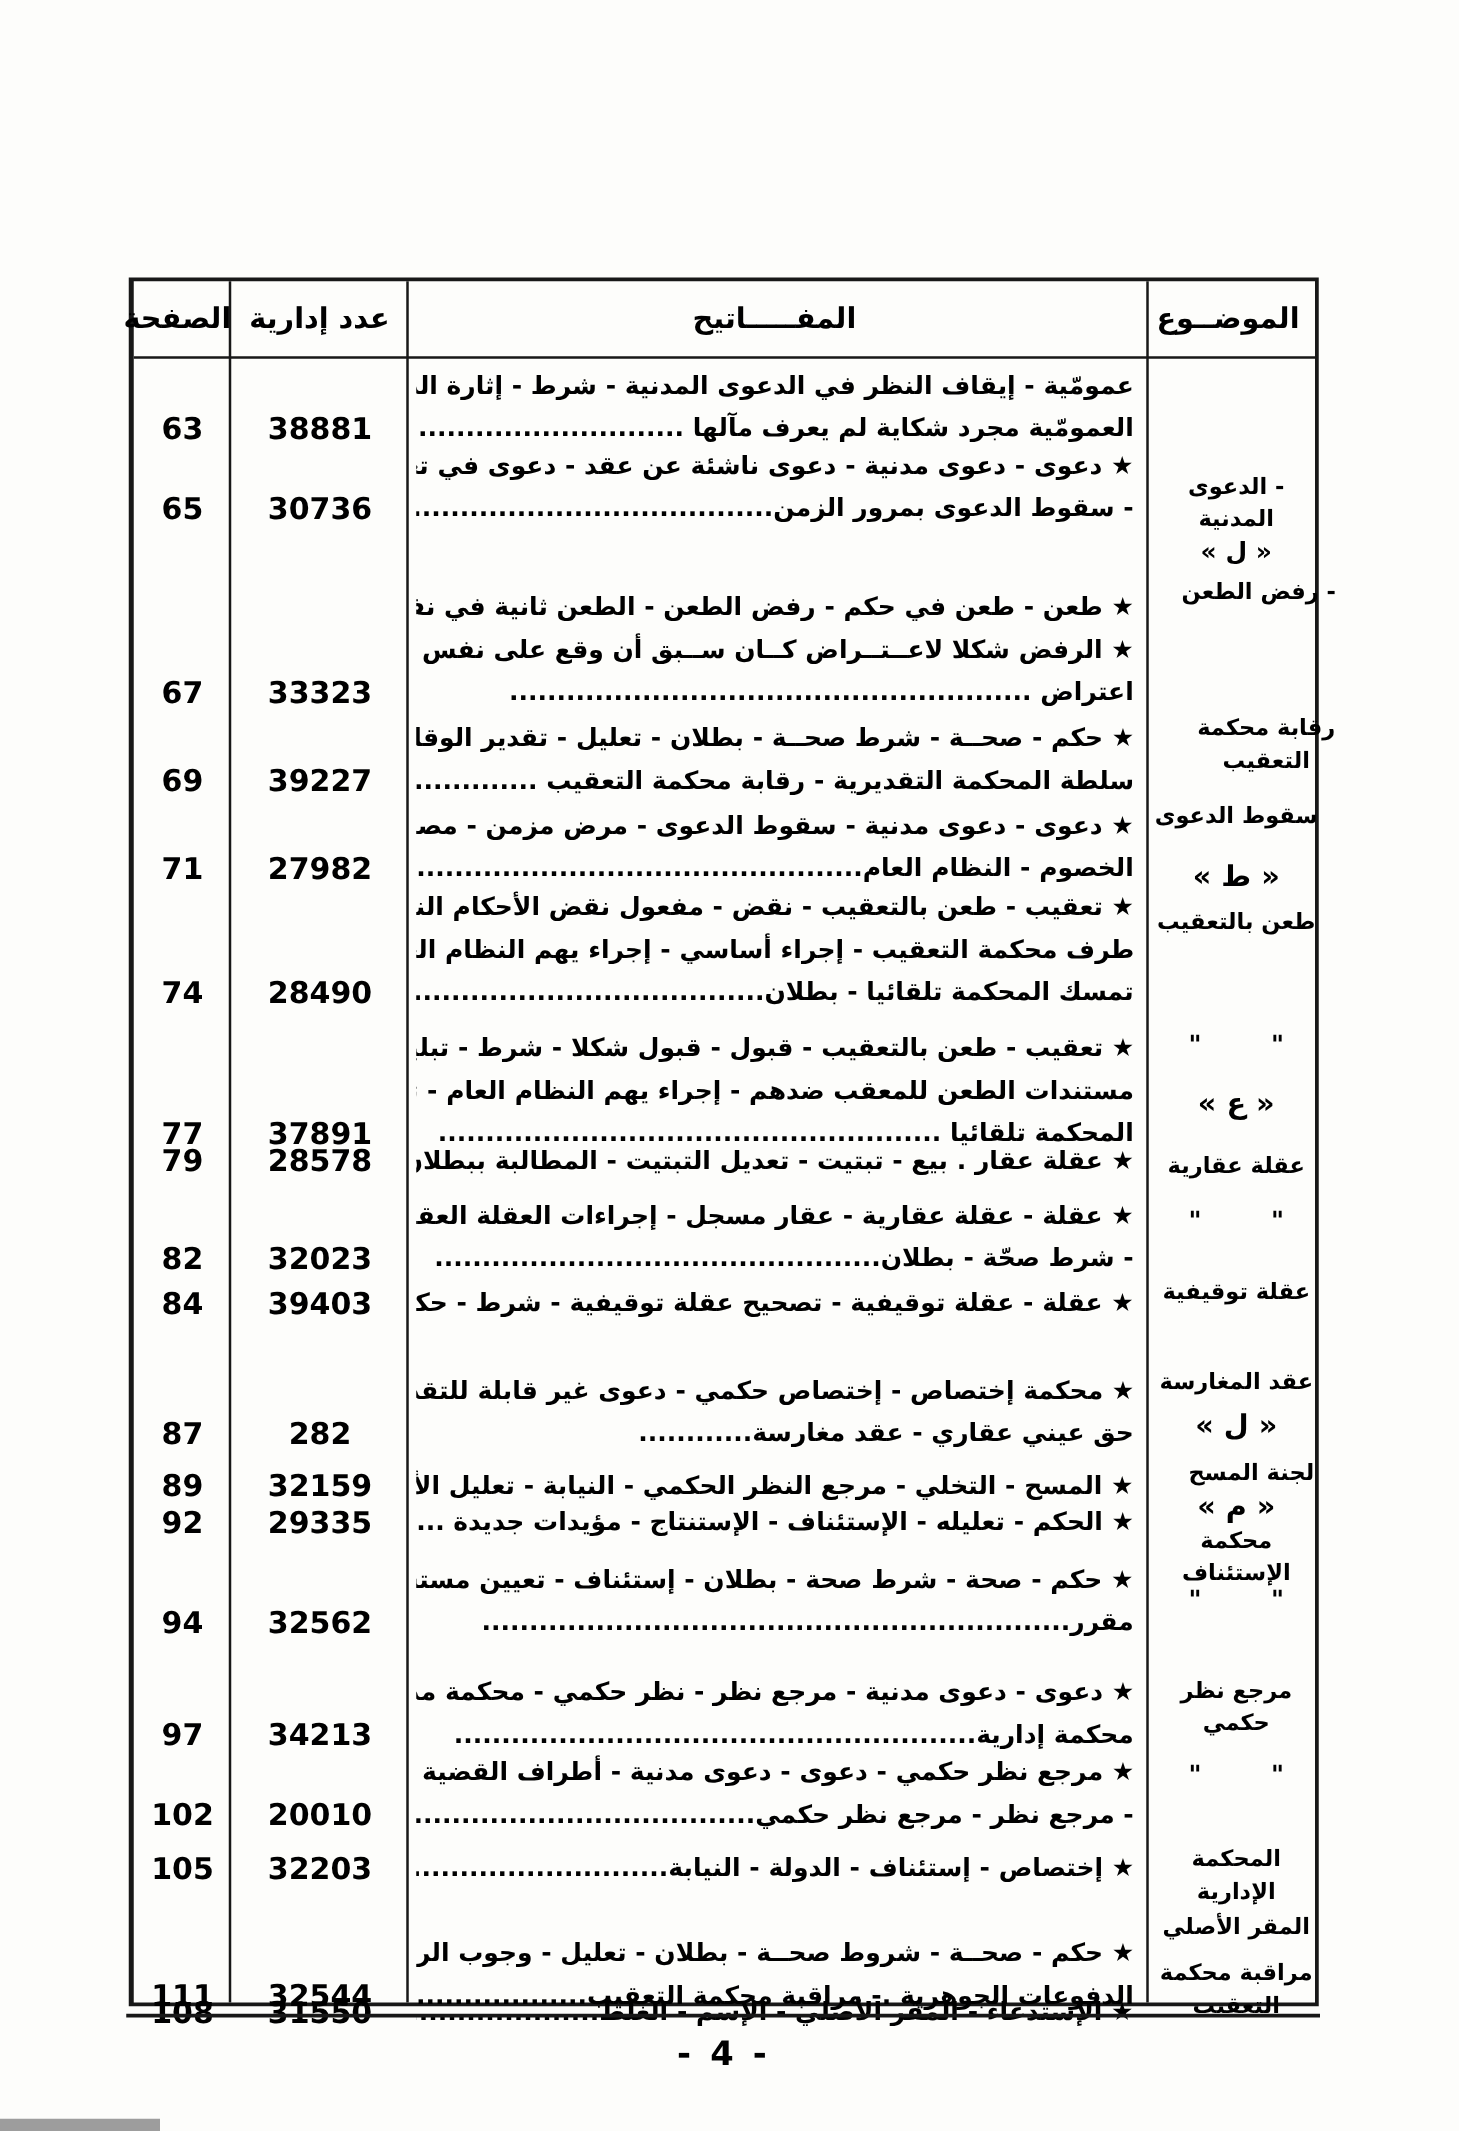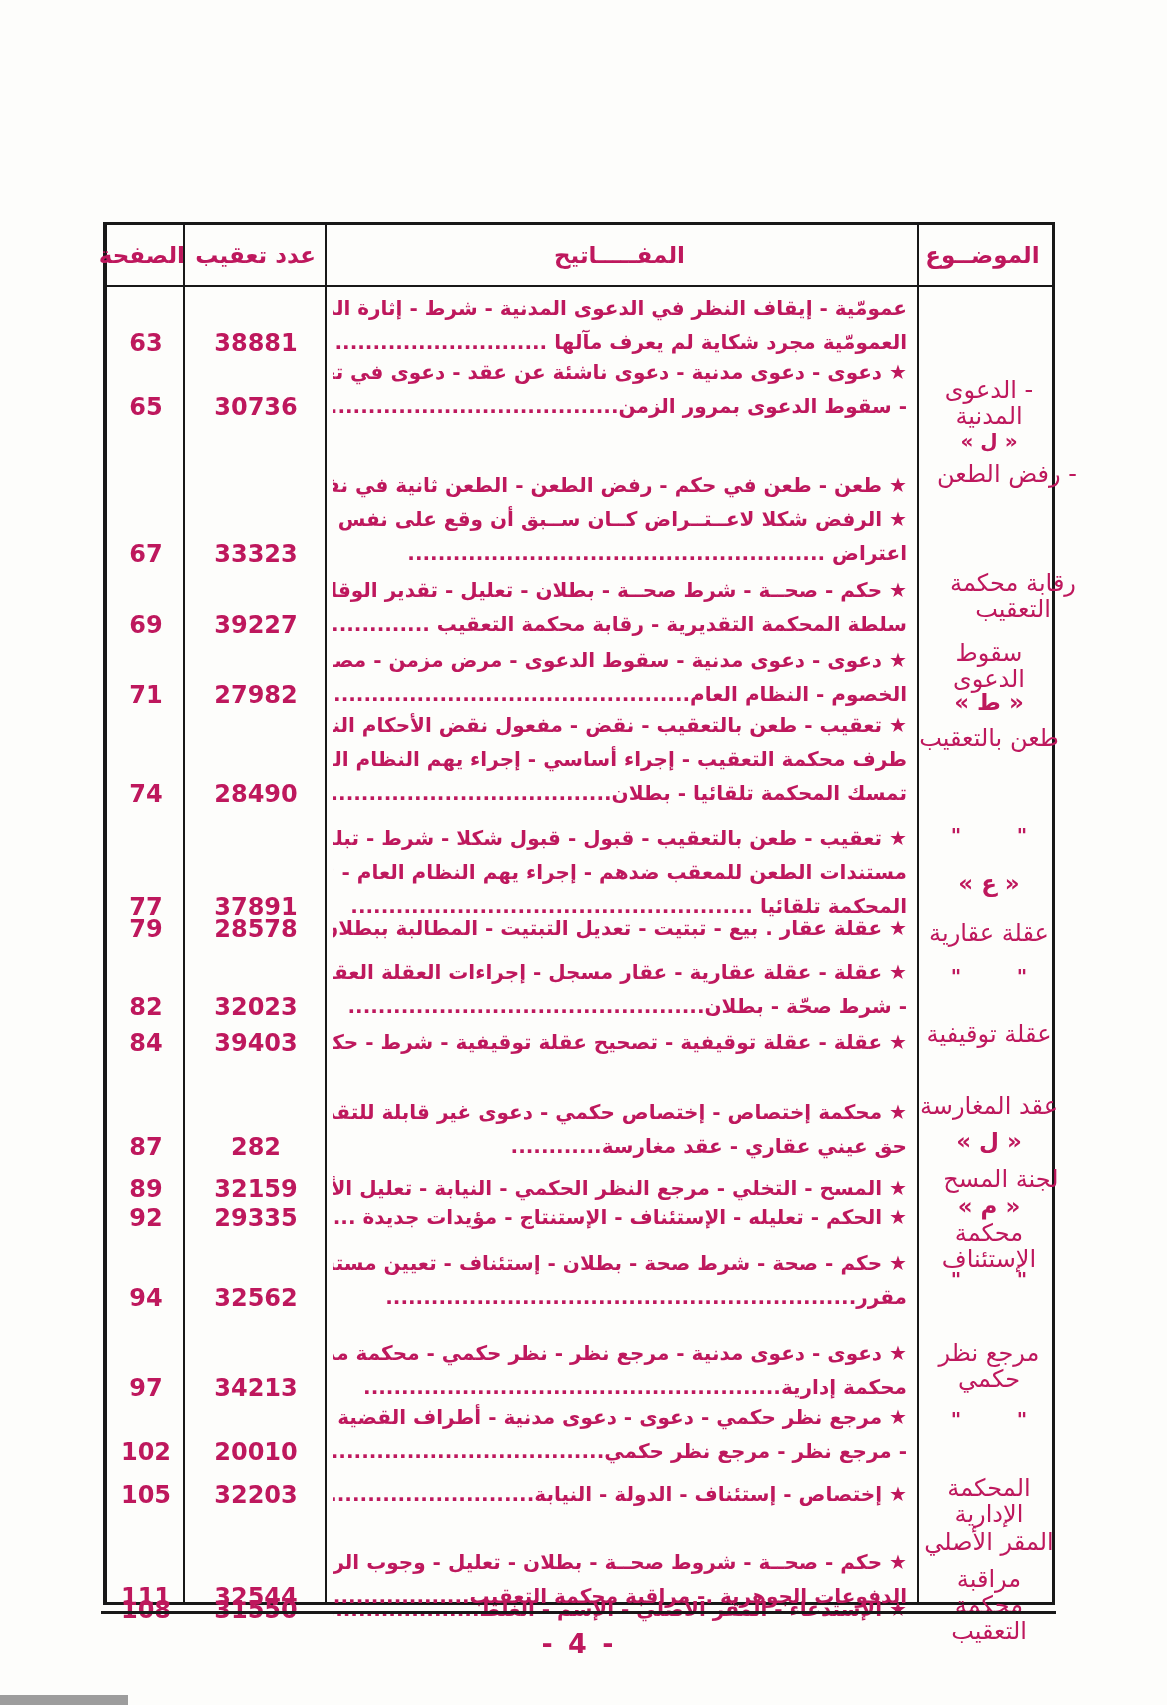--- a/index.html
+++ b/index.html
@@ -1,20 +1,20 @@
 <!DOCTYPE html>
 <html lang="ar"><head>
 <meta charset="utf-8">
 <style>
   html,body{margin:0;padding:0;}
   .page{
     position:relative;
     width:1167px;height:1705px;
     background:#fdfdfb;
-    color:#be185d;
+    color:#000000;
     font-family:"DejaVu Sans",sans-serif;
     overflow:hidden;
   }
   .toc-table{
     position:absolute;left:103px;top:222px;
     width:952px;height:1383px;
     border:3px solid #181818;
     border-left-width:4px;
     box-sizing:border-box;
   }
@@ -46,41 +46,41 @@
   .entry .c-keys{
     width:592px;box-sizing:border-box;padding:0 12px 0 6px;
     direction:rtl;text-align:right;
     font-size:20px;font-weight:700;line-height:34px;
     overflow:hidden;white-space:nowrap;
   }
   .entry .c-keys .kline{overflow:hidden;}
   .subject-item{
     position:absolute;left:812px;width:140px;
     text-align:center;direction:rtl;
-    font-size:24px;font-weight:400;line-height:26px;
+    font-size:18px;font-weight:700;line-height:26px;
   }
   .subject-item.letter{font-size:20px;font-weight:700;}
   .subject-item.letter-bold{font-size:23px;font-weight:900;}
   .subject-item.ditto{white-space:pre;font-size:20px;font-weight:700;}
   .page-footer{
     position:absolute;left:103px;top:1628px;width:952px;
     text-align:center;font-size:27px;font-weight:700;letter-spacing:3px;
   }
   .scan-artifact{position:absolute;left:0;top:1695px;width:128px;height:10px;background:#9d9d9d;}
 </style>
 </head>
 <body>
 
 <div class="page">
 
   <div class="toc-table">
 
     <div class="header-row">
       <div class="hc page-col">الصفحة</div>
-      <div class="hc dec-col">عدد تعقيب</div>
+      <div class="hc dec-col">عدد إدارية</div>
       <div class="hc keys-col">المفـــــاتيح</div>
       <div class="hc subj-col">الموضــوع</div>
     </div>
 
     <div class="vline v1"></div>
     <div class="vline v2"></div>
     <div class="vline v3"></div>
 
     <div id="table-body">
         <div class="entry" style="top: 66px;">

